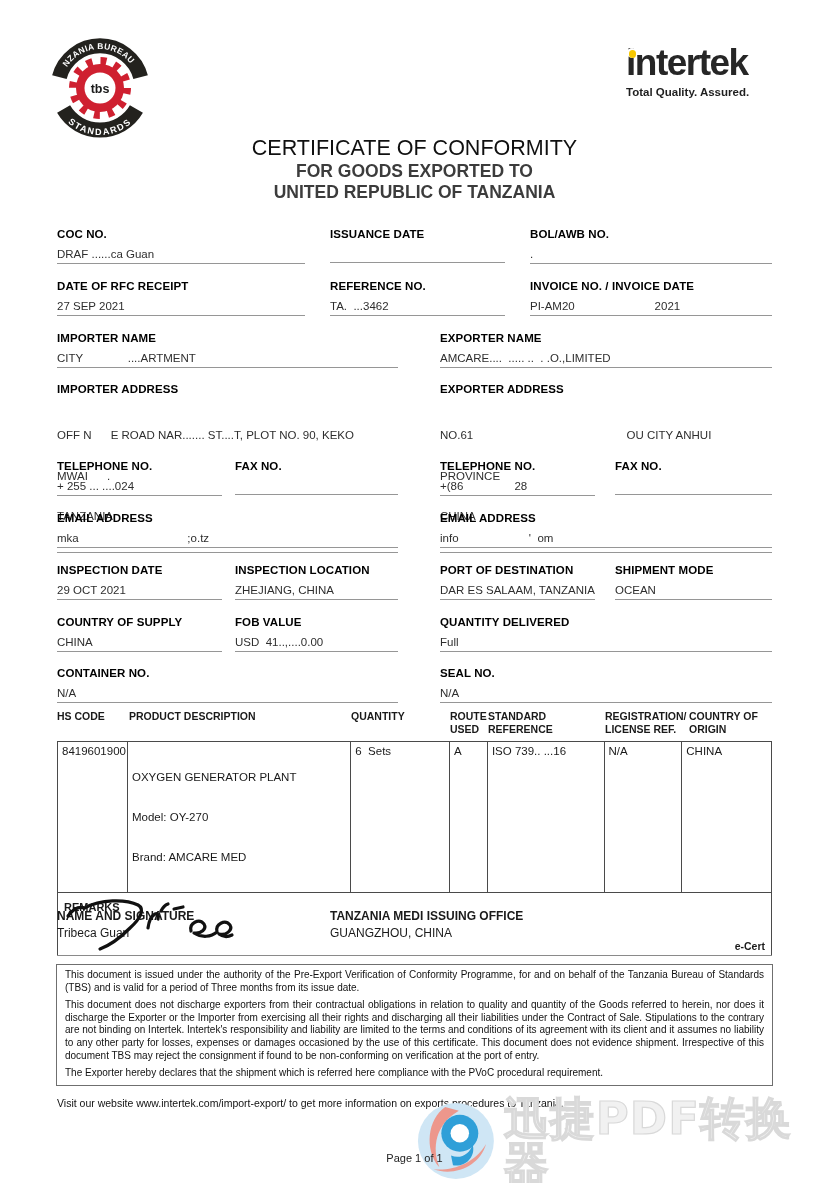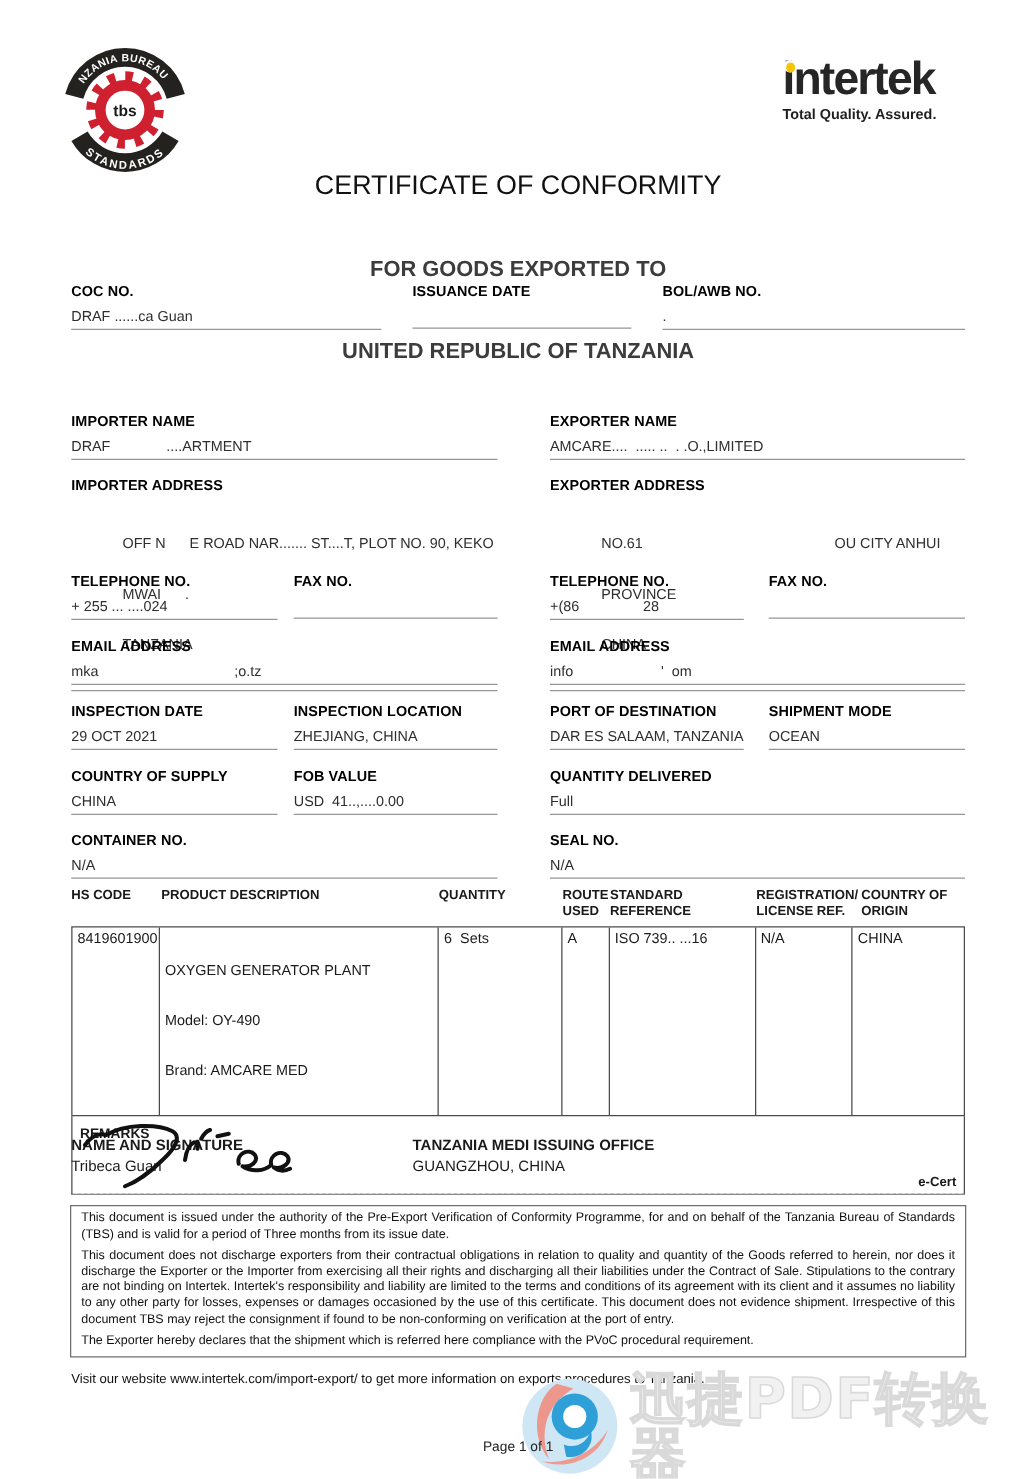--- a/index.html
+++ b/index.html
@@ -11,36 +11,36 @@
   
   .tbs { position:absolute; left:50px; top:38px; }
   .intertek { position:absolute; left:626px; top:44px; }
   .itk-name { position:relative; font-size:37px; font-weight:bold; letter-spacing:-1.5px; color:#262626; line-height:1; }
   .itk-dot-mask { position:absolute; left:1px; top:4px; width:10px; height:10px; border-radius:50%; background:#fff; }
   .itk-dot { position:absolute; left:2.5px; top:6px; width:7.5px; height:7.5px; border-radius:50%; background:#f6c700; }
   .itk-tagline { font-size:11.5px; font-weight:bold; margin-top:5px; color:#1f1f1f; }
   
   .title { position:absolute; left:0; top:136px; width:829px; text-align:center; }
   .t1 { font-size:21.5px; font-weight:normal; color:#101010; line-height:1.15; }
-  .t2 { font-size:17.5px; font-weight:bold; color:#3c3c3c; line-height:1.2;margin-top:44px; }
+  .t2 { font-size:17.5px; font-weight:bold; color:#3c3c3c; line-height:1.2; }
   
   .frow { position:absolute; left:57px; width:715px; display:flex; }
   .r1{top:228px}.r2{top:280px}.r3{top:332px}.r4{top:383px}.r5{top:460px}
   .r6{top:512px}.r7{top:564px}.r8{top:616px}.r9{top:667px}
   .w1{width:248px}.w2{width:175px;margin-left:25px}.w3{width:242px;margin-left:25px}
   .wl{width:341px}.wr{width:332px;margin-left:42px}
   .half{display:flex;width:341px}.halfr{display:flex;width:332px;margin-left:42px}
   .ws1{width:165px}.ws2{width:163px;margin-left:13px}
   .wt1{width:155px}.wt2{width:157px;margin-left:20px}
   .flabel { font-size:11.5px; font-weight:bold; color:#000; letter-spacing:.1px; white-space:pre; }
   .fvalue {
     font-size:11.5px; color:#2e2e2e; margin-top:8px; padding-bottom:3px;
     border-bottom:1px solid #969696; min-height:15px; white-space:pre; overflow:hidden;
   }
-  .fvalue.multi div { line-height:1.45;margin-left:41px; }
+  .fvalue.multi div { line-height:1.45; }
   
   .tbl { position:absolute; left:57px; top:710px; width:715px; }
   .thead { display:flex; font-weight:bold; font-size:10.5px; line-height:1.2; margin-bottom:6px; }
   .th { padding-right:3px; }
   .c1{width:70px}.c2{width:224px}.c3{width:99px}.c4{width:38px}.c5{width:117px}.c6{width:78px}.c7{width:89px}
   .th.c6{width:84px}.th.c7{width:83px}
   .th.c2{padding-left:2px}
   .tbody { display:flex; border:1px solid #4a4a4a; min-height:53px; font-size:11.5px; }
   .td { padding:3px 4px; border-right:1px solid #4a4a4a; white-space:pre-wrap; }
   .td:last-child { border-right:none; }
@@ -117,25 +117,39 @@
     <div class="w2">
       <div class="flabel">ISSUANCE DATE</div>
       <div class="fvalue"></div>
     </div>
     <div class="w3">
       <div class="flabel">BOL/AWB NO.</div>
       <div class="fvalue">.</div>
     </div>
   </div>
 
+  <div class="frow r2">
+    <div class="w1">
+      <div class="flabel">DATE OF RFC RECEIPT</div>
+      <div class="fvalue">27 SEP 2021</div>
+    </div>
+    <div class="w2">
+      <div class="flabel">REFERENCE NO.</div>
+      <div class="fvalue">TA.  ...3462</div>
+    </div>
+    <div class="w3">
+      <div class="flabel">INVOICE NO. / INVOICE DATE</div>
+      <div class="fvalue">PI-AM20                         2021</div>
+    </div>
+  </div>
 
   <div class="frow r3">
     <div class="wl">
       <div class="flabel">IMPORTER NAME</div>
-      <div class="fvalue">DRAF              ....ARTMENT</div>
+      <div class="fvalue">CITY              ....ARTMENT</div>
     </div>
     <div class="wr">
       <div class="flabel">EXPORTER NAME</div>
       <div class="fvalue">AMCARE....  ..... ..  . .O.,LIMITED</div>
     </div>
   </div>
 
   <div class="frow r4">
     <div class="wl">
       <div class="flabel">IMPORTER ADDRESS</div>
@@ -247,21 +261,21 @@
       <div class="th c3">QUANTITY</div>
       <div class="th c4">ROUTE USED</div>
       <div class="th c5">STANDARD REFERENCE</div>
       <div class="th c6">REGISTRATION/ LICENSE REF.</div>
       <div class="th c7">COUNTRY OF ORIGIN</div>
     </div>
     <div class="tbody">
       <div class="td c1">8419601900</div>
       <div class="td c2">
         <div>OXYGEN GENERATOR PLANT</div>
-        <div>Model: OY-490</div>
+        <div>Model: OY-270</div>
         <div>Brand: AMCARE MED</div>
       </div>
       <div class="td c3">6  Sets</div>
       <div class="td c4">A</div>
       <div class="td c5">ISO 739.. ...16</div>
       <div class="td c6">N/A</div>
       <div class="td c7">CHINA</div>
     </div>
     <div class="remarks">
       <span class="remarks-label">REMARKS</span>

